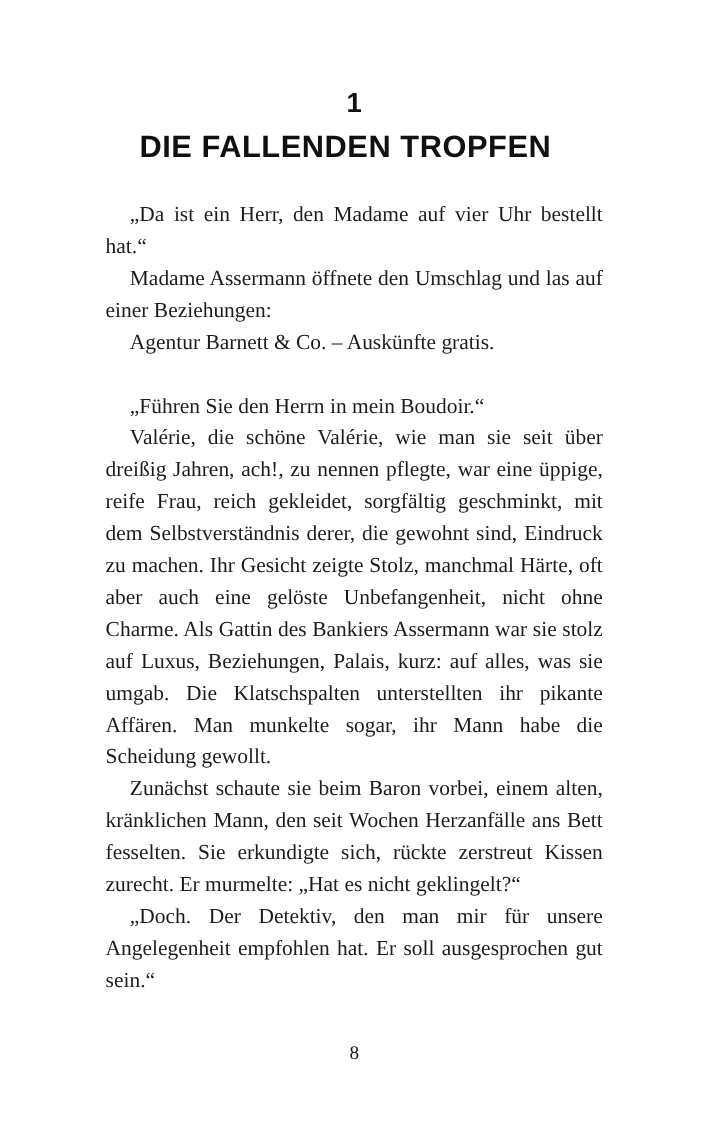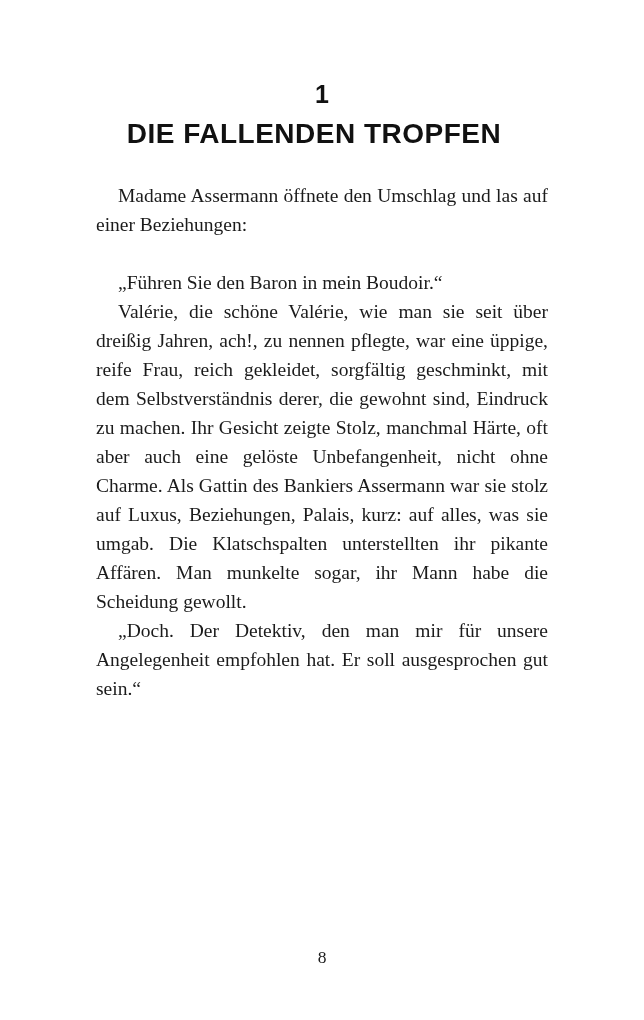--- a/index.html
+++ b/index.html
@@ -73,23 +73,26 @@
 <body>
 
 <div class="book-page">
 
   <header class="chapter-head">
     <div class="chapter-number">1</div>
     <h1 class="chapter-title">DIE FALLENDEN TROPFEN</h1>
   </header>
 
   <main class="body-text">
+    <p>„Da ist ein Herr, den Madame auf vier Uhr bestellt hat.“</p>
     <p>Madame Assermann öffnete den Umschlag und las auf einer Beziehungen:</p>
-    <p class="gap-before">„Führen Sie den Baron in mein Boudoir.“</p>
+    <p>Agentur Barnett &amp; Co. – Auskünfte gratis.</p>
+    <p class="gap-before">„Führen Sie den Herrn in mein Boudoir.“</p>
     <p>Valérie, die schöne Valérie, wie man sie seit über dreißig Jahren, ach!, zu nennen pflegte, war eine üppige, reife Frau, reich gekleidet, sorgfältig geschminkt, mit dem Selbstverständnis derer, die gewohnt sind, Eindruck zu machen. Ihr Gesicht zeigte Stolz, manchmal Härte, oft aber auch eine gelöste Unbefangenheit, nicht ohne Charme. Als Gattin des Bankiers Assermann war sie stolz auf Luxus, Beziehungen, Palais, kurz: auf alles, was sie umgab. Die Klatschspalten unterstellten ihr pikante Affären. Man munkelte sogar, ihr Mann habe die Scheidung gewollt.</p>
+    <p>Zunächst schaute sie beim Baron vorbei, einem alten, kränklichen Mann, den seit Wochen Herzanfälle ans Bett fesselten. Sie erkundigte sich, rückte zerstreut Kissen zurecht. Er murmelte: „Hat es nicht geklingelt?“</p>
     <p>„Doch. Der Detektiv, den man mir für unsere Angelegenheit empfohlen hat. Er soll ausgesprochen gut sein.“</p>
 
   </main>
 
   <footer class="page-footer">
     <div class="page-number">8</div>
   </footer>
 
 </div>
 

